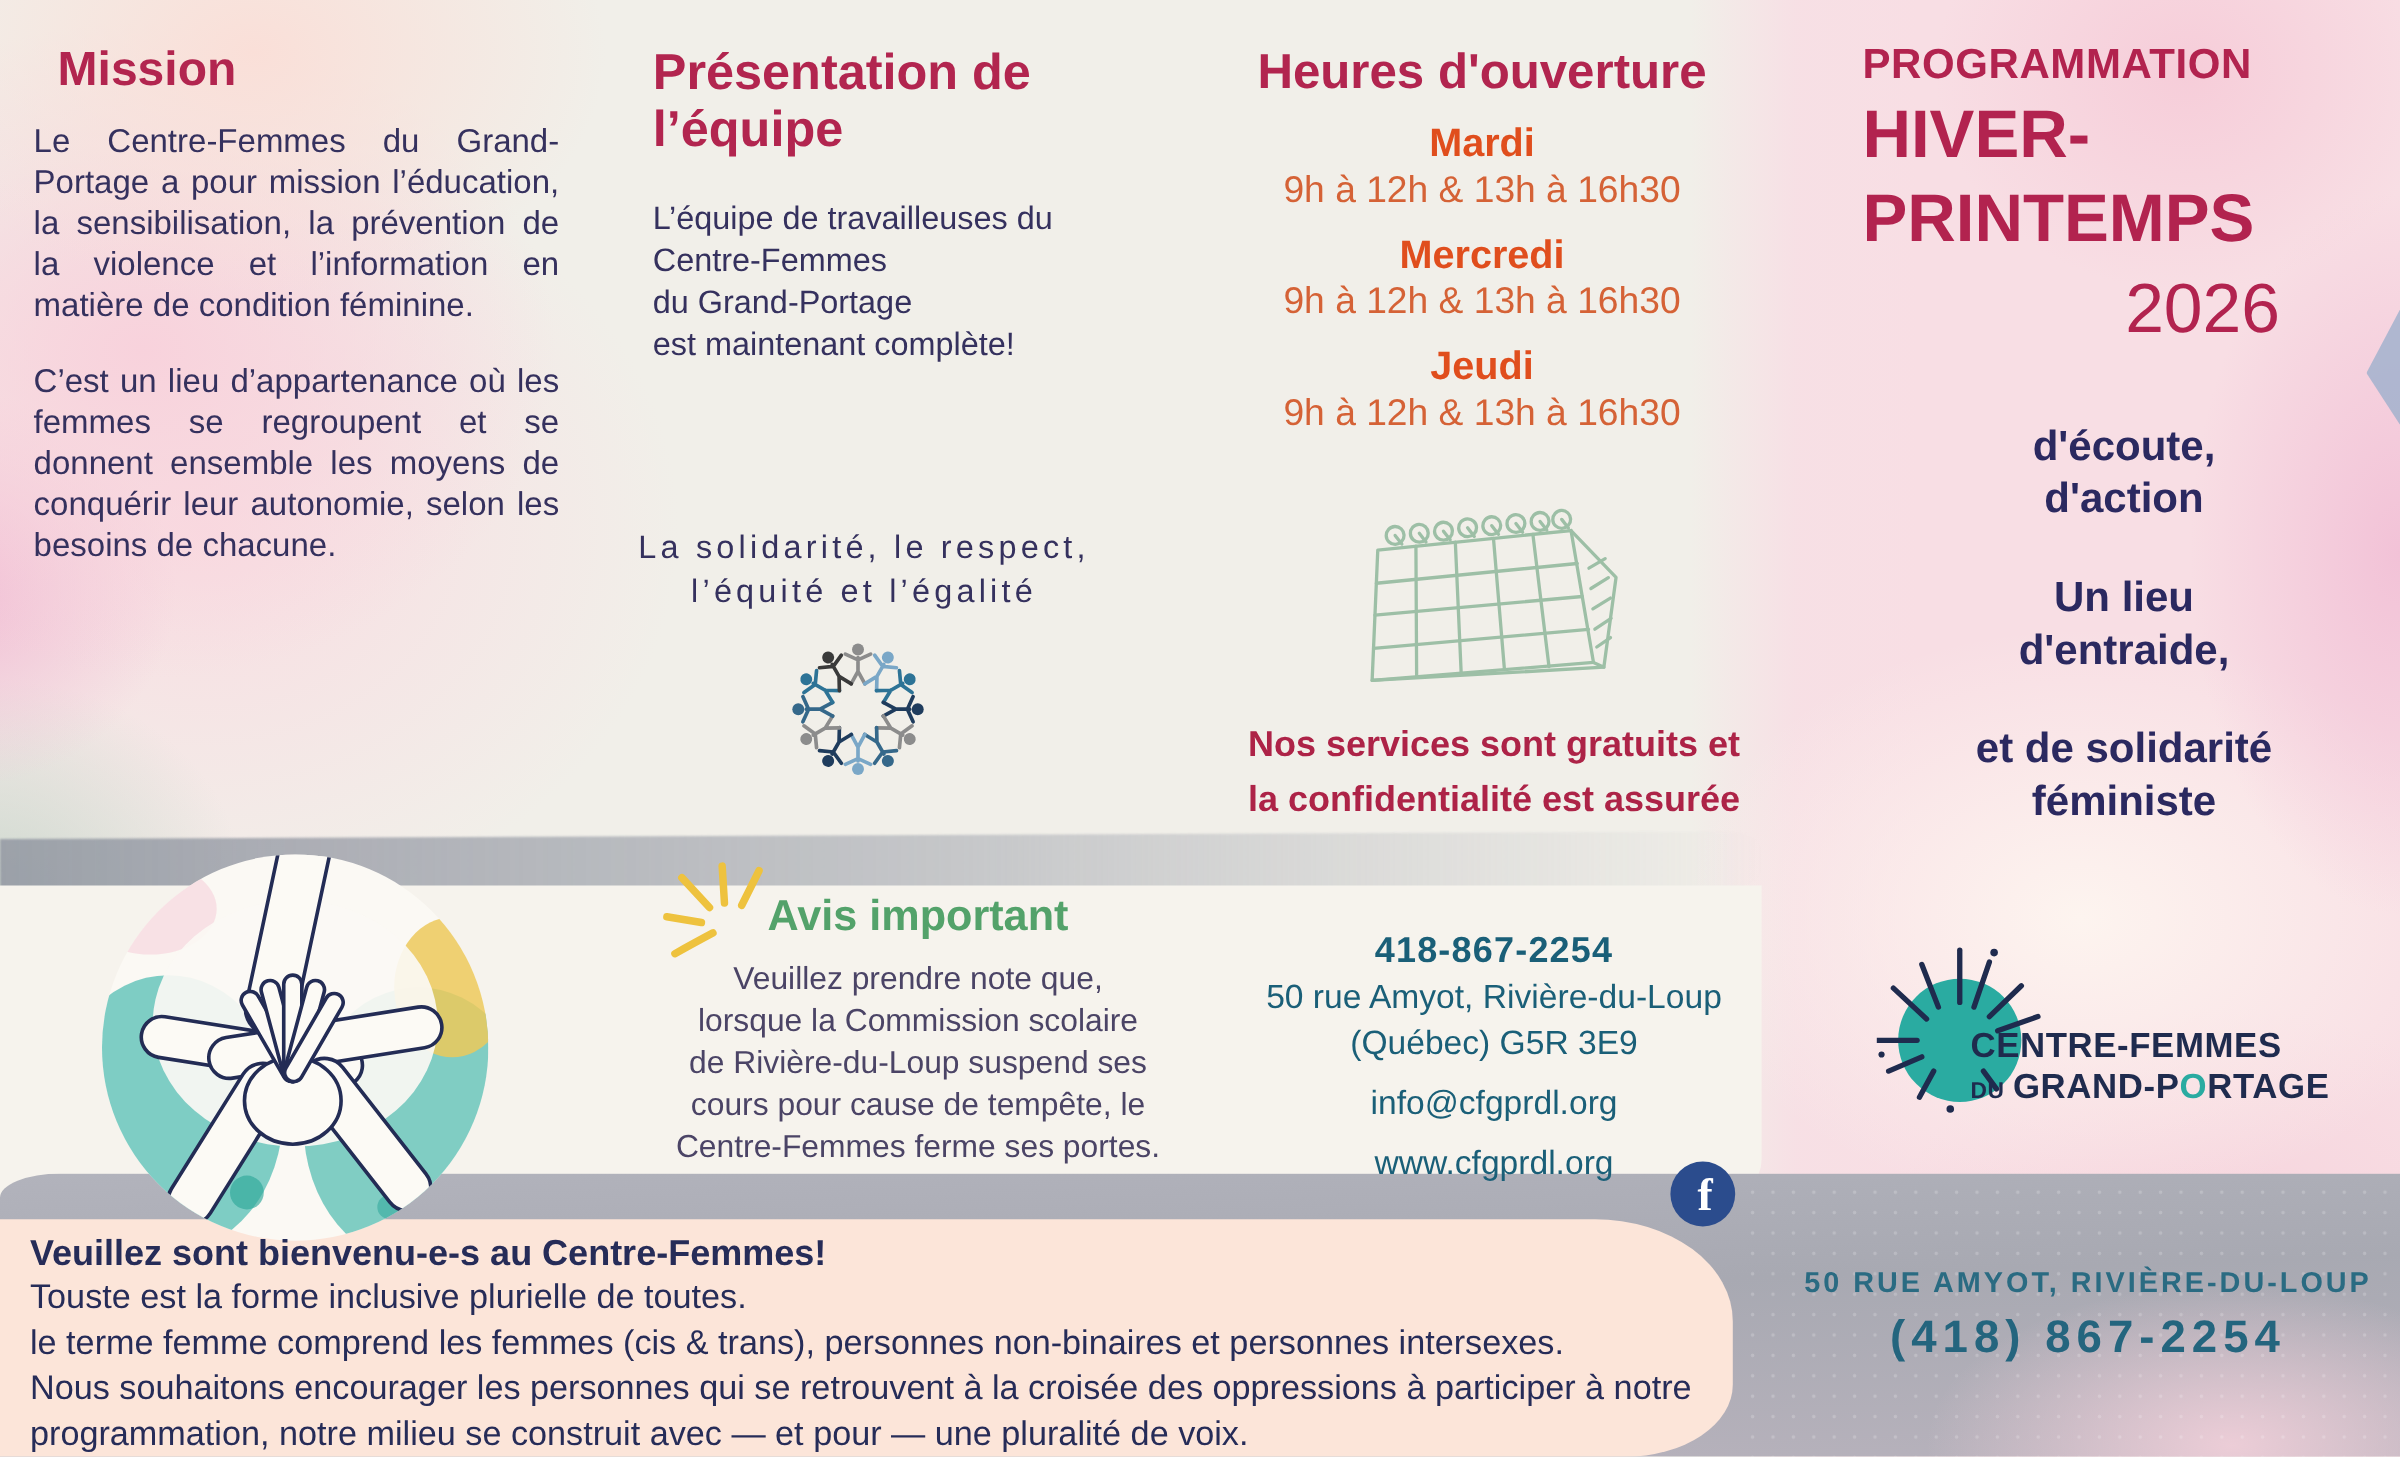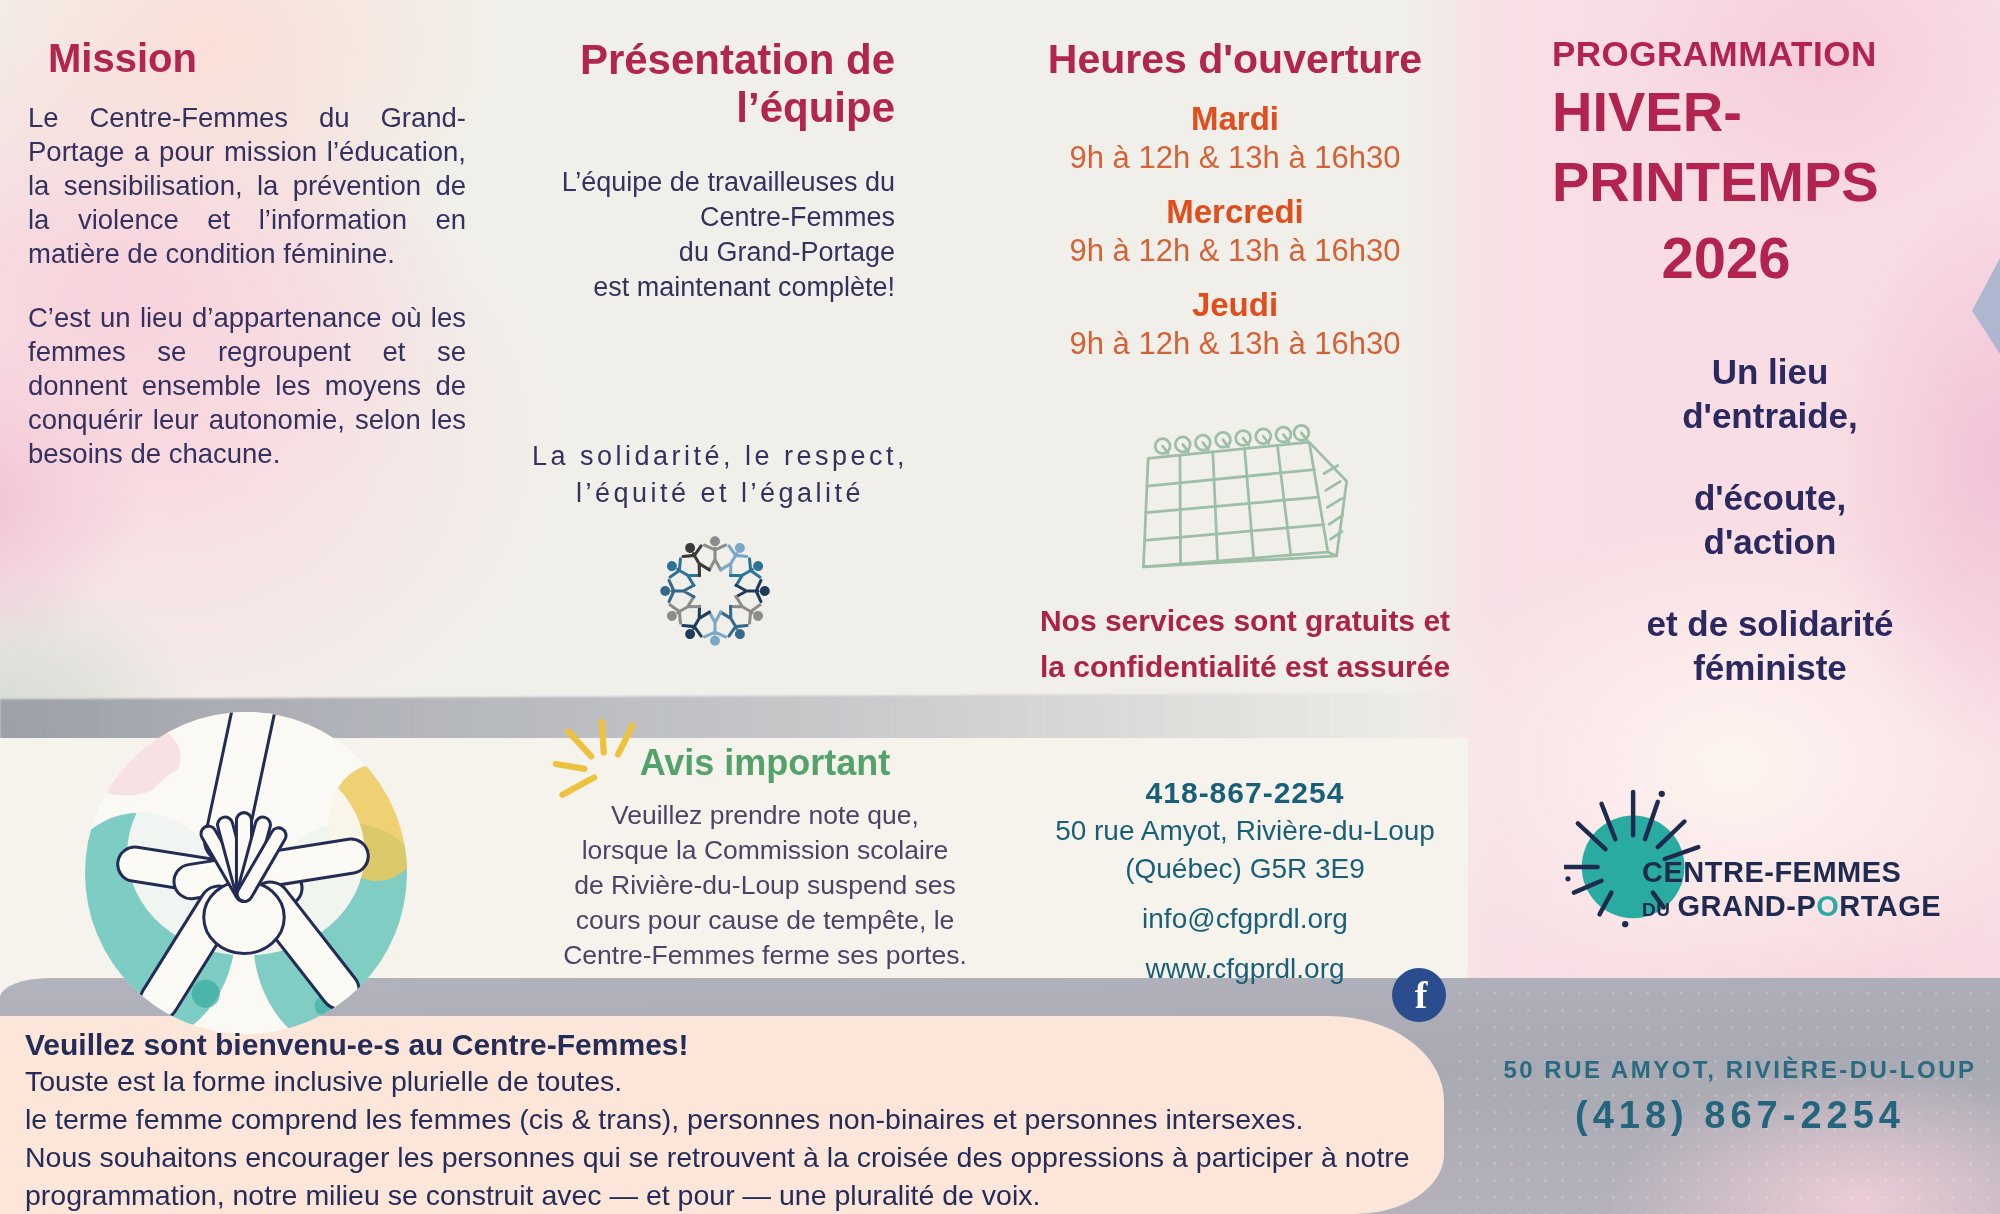--- a/index.html
+++ b/index.html
@@ -40,39 +40,39 @@
   .peach-block{left:0;top:1016px;width:1444px;height:198px;z-index:6;background:#fce5d9;
     border-radius:0 115px 0 0 / 0 85px 0 0; border-bottom-right-radius:90px 60px;}
 
   
   .sec{z-index:10;}
   .sec-mission{left:28px;top:36px;width:438px;}
   .mission-title{font-size:40px;font-weight:800;color:#b2254f;margin-left:20px;}
   .mission-p{margin-top:20px;font-size:27.5px;line-height:34px;color:#35315e;text-align:justify;}
   .mission-p + .mission-p{margin-top:30px;}
 
-  .sec-team{left:515px;top:36px;width:380px;text-align:right;}
+  .sec-team{left:544px;top:36px;width:380px;text-align:left;}
   .team-title{font-size:42px;line-height:1.15;font-weight:800;color:#b2254f;white-space:pre-line;}
   .team-body{margin-top:32px;font-size:27px;line-height:35px;color:#35315e;white-space:pre-line;}
   .values-text{left:520px;top:438px;width:400px;text-align:center;font-size:27px;line-height:37px;
     letter-spacing:3.5px;color:#35315e;white-space:pre-line;z-index:10;}
   .people-icon{left:648px;top:524px;width:134px;height:134px;z-index:10;}
 
   .sec-hours{left:1030px;top:36px;width:410px;text-align:center;}
   .hours-title{font-size:41px;font-weight:800;color:#b2254f;}
   .day-name{margin-top:17px;font-size:33px;font-weight:800;color:#e04e1d;}
   .day-time{margin-top:2px;font-size:31px;color:#d56236;}
   .calendar-icon{left:1118px;top:420px;width:255px;height:172px;z-index:10;transform:rotate(-2deg);}
   .services-note{left:1020px;top:598px;width:450px;text-align:center;font-size:30px;line-height:46px;
     font-weight:800;color:#ad2347;white-space:pre-line;z-index:10;}
 
   .sec-program{left:1552px;top:34px;width:348px;color:#b2234f;}
   .program-kicker{font-size:35px;font-weight:800;letter-spacing:.5px;}
   .program-big{font-size:56px;font-weight:800;line-height:64px;margin-top:6px;}
-  .program-year{font-size:58px;font-weight:700;text-align:center;margin-top:10px;}
+  .program-year{font-size:58px;font-weight:400;text-align:right;margin-top:10px;}
   .sec-tagline{left:1555px;top:350px;width:430px;text-align:center;color:#2b2960;font-weight:800;
     font-size:35px;line-height:44px;}
   .tagline{white-space:pre-line;margin-bottom:38px;}
 
   .hands-photo{left:85px;top:712px;width:322px;height:322px;border-radius:50%;overflow:hidden;
     background:#fbf9f4;z-index:7;}
 
   .sec-avis{left:545px;top:742px;width:440px;text-align:center;}
   .avis-sparkle{position:absolute;left:4px;top:-26px;width:96px;height:96px;}
   .avis-title{font-size:36px;font-weight:800;color:#53a26a;position:relative;}
@@ -224,24 +224,24 @@
 la confidentialité est assurée</div>
 
   <div class="abs sec sec-program">
     <div class="program-kicker">PROGRAMMATION</div>
     <div class="program-big">HIVER-</div>
     <div class="program-big">PRINTEMPS</div>
     <div class="program-year">2026</div>
   </div>
 
   <div class="abs sec sec-tagline">
+    <div class="tagline">d'écoute,
+d'action</div>
     <div class="tagline">Un lieu
 d'entraide,</div>
-    <div class="tagline">d'écoute,
-d'action</div>
     <div class="tagline">et de solidarité
 féministe</div>
   </div>
 
   <div class="abs sec sec-avis">
     <div class="avis-sparkle">
       <svg width="96" height="96" viewBox="0 0 100 100" xmlns="http://www.w3.org/2000/svg" fill="none" stroke="#eec23e" stroke-width="6.5" stroke-linecap="round">
         <path d="M55,6 L57,38"></path>
         <path d="M20,16 L44,42"></path>
         <path d="M87,10 L72,40"></path>

